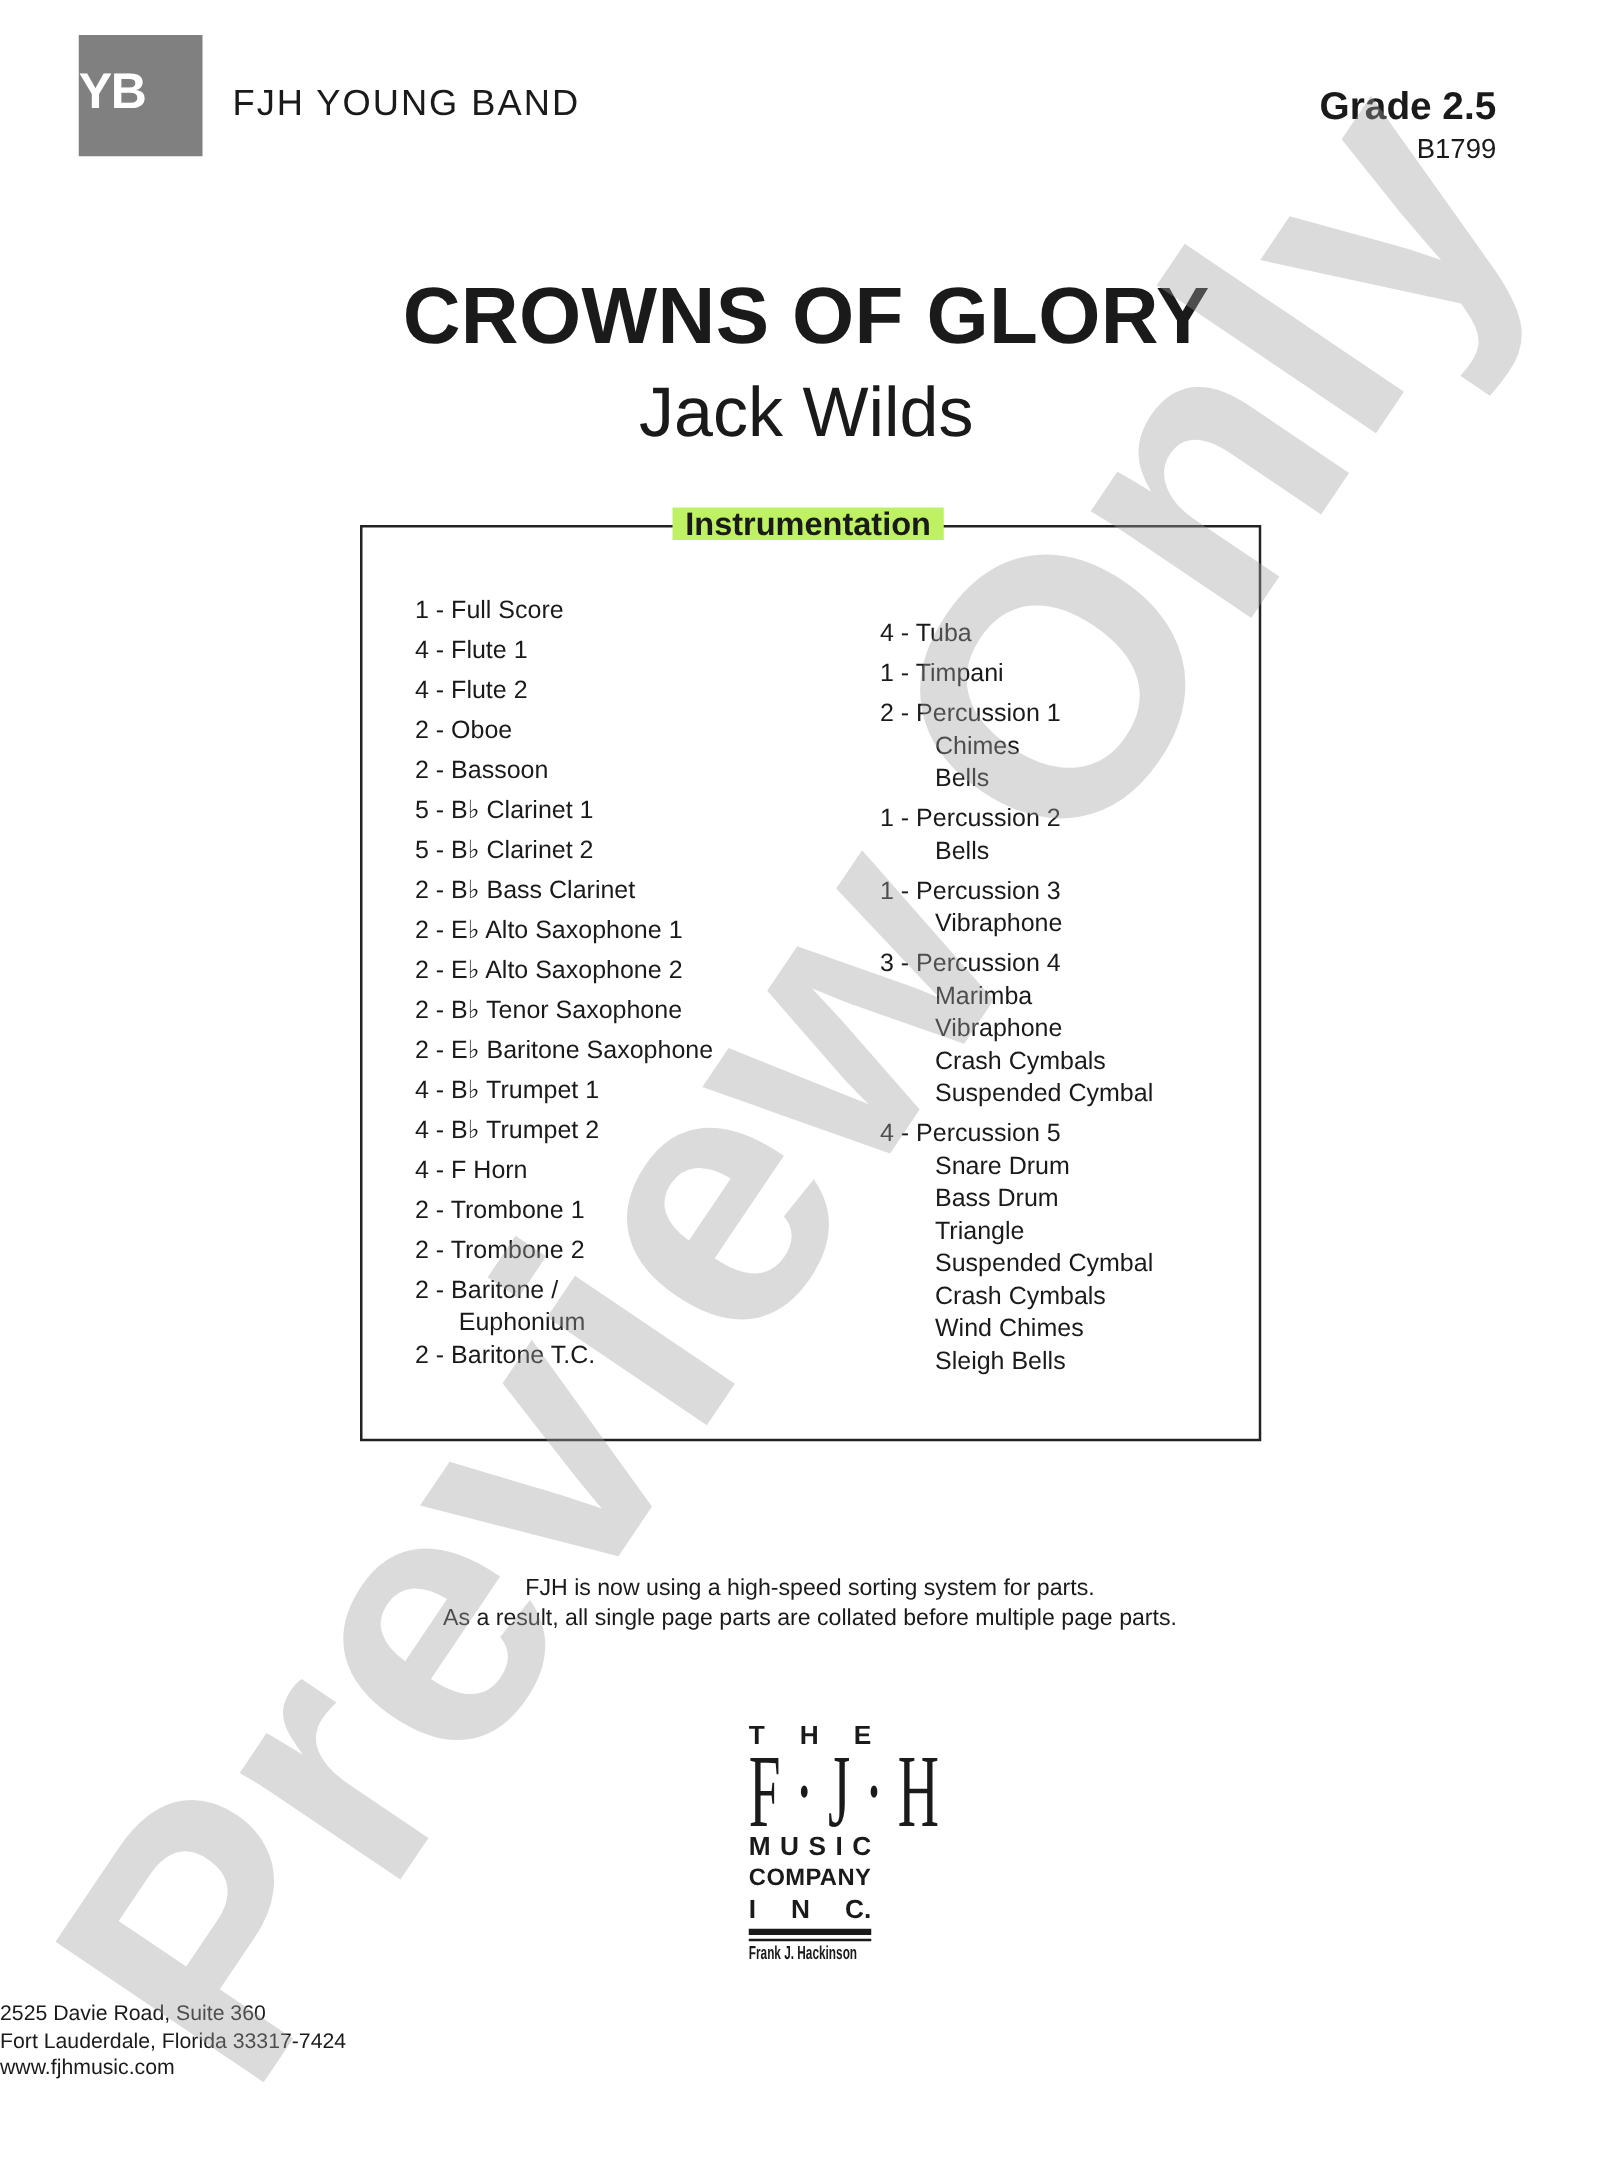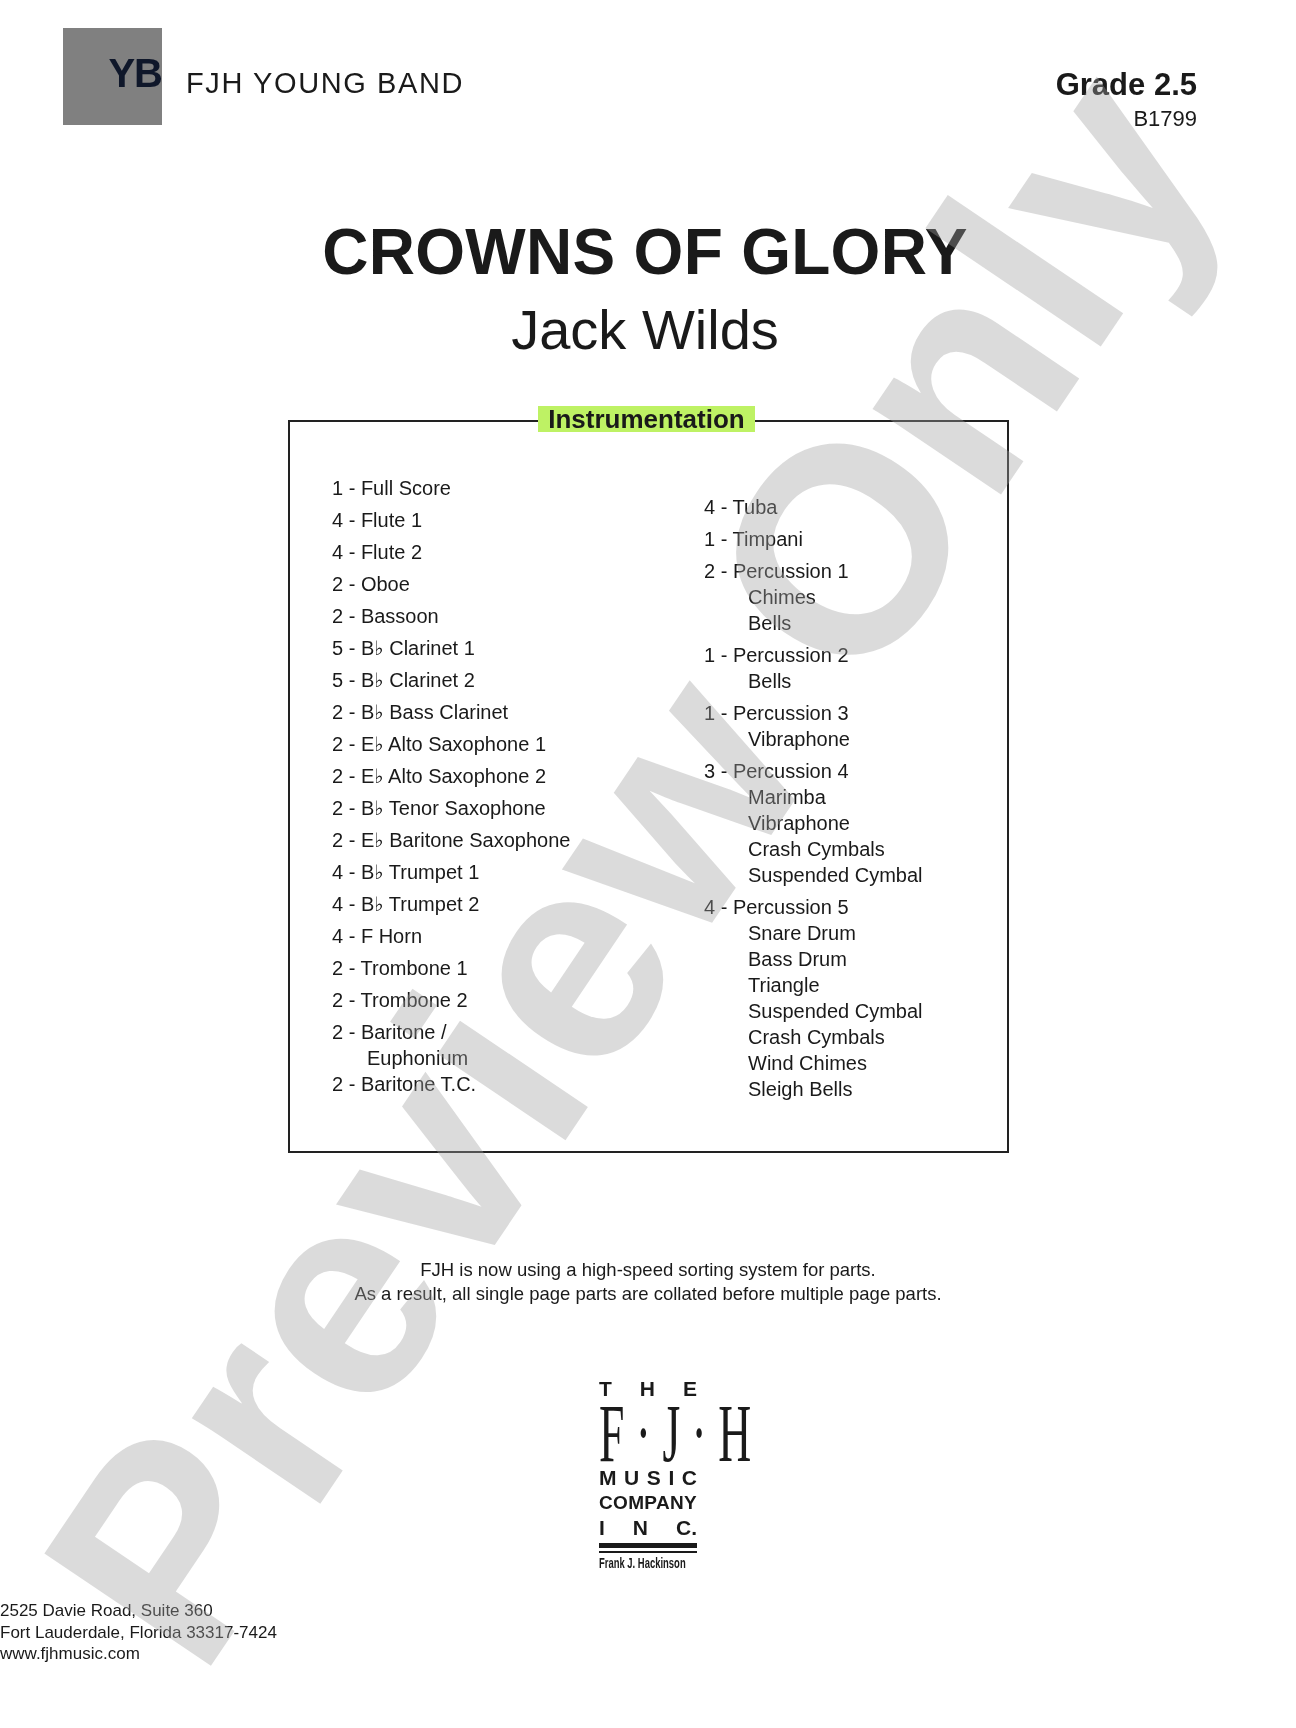--- a/index.html
+++ b/index.html
@@ -2,21 +2,21 @@
 <html><head>
 <meta charset="utf-8">
 <style>
   html, body { margin: 0; padding: 0; background: #ffffff; }
   body { width: 1296px; height: 1728px; position: relative; overflow: hidden; }
   .page { position: absolute; left: 0; top: 0; width: 1296px; height: 1728px; background: #ffffff; color: #1a1a1a; font-family: "Liberation Sans", sans-serif; }
   .abs { position: absolute; white-space: nowrap; }
 
   
   .yb-box { left: 63px; top: 28px; width: 99px; height: 97px; background: #808080; }
-  .yb-text { position: absolute; left: 0; top: 25px; width: 99px; text-align: right; color: #0f172a; font-weight: bold; font-size: 40px; line-height: 40px; letter-spacing: -1px; }
+  .yb-text { position: absolute; left: 0; top: 25px; width: 99px; text-align: left; color: #ffffff; font-weight: bold; font-size: 40px; line-height: 40px; letter-spacing: -1px; }
   .band-name { left: 186px; top: 69px; font-size: 29px; line-height: 29px; font-weight: normal; letter-spacing: 1.6px; color: #1a1a1a; }
   .grade { right: 99px; top: 69px; font-size: 31px; line-height: 31px; font-weight: bold; color: #1a1a1a; text-align: left; }
   .code { right: 99px; top: 108px; font-size: 22px; line-height: 22px; color: #1a1a1a; text-align: center; }
 
   
   .title { left: 0; width: 1290px; top: 216px; text-align: center; font-size: 64px; line-height: 73px; font-weight: bold; letter-spacing: 0.3px; color: #1a1a1a; }
   .author { left: 0; width: 1290px; top: 302px; text-align: center; font-size: 56px; line-height: 56px; color: #1a1a1a; }
 
   
   .inst-box { left: 288px; top: 420px; width: 717px; height: 729px; border: 2px solid #222222; }

